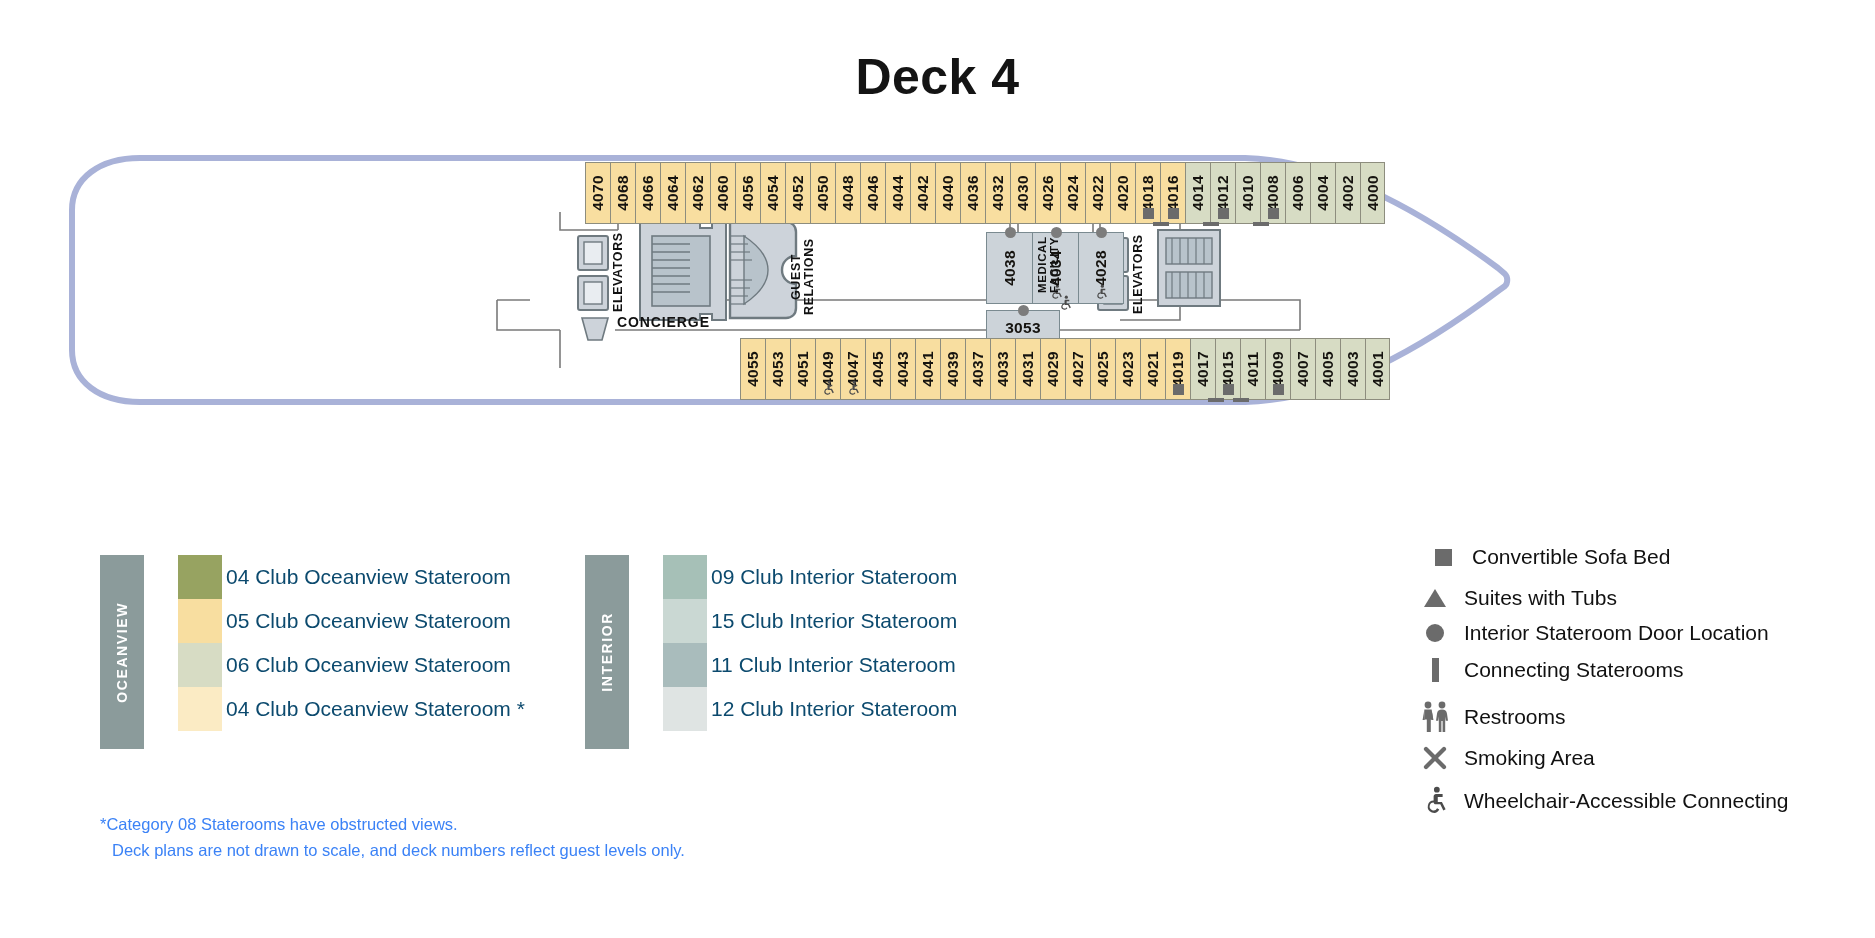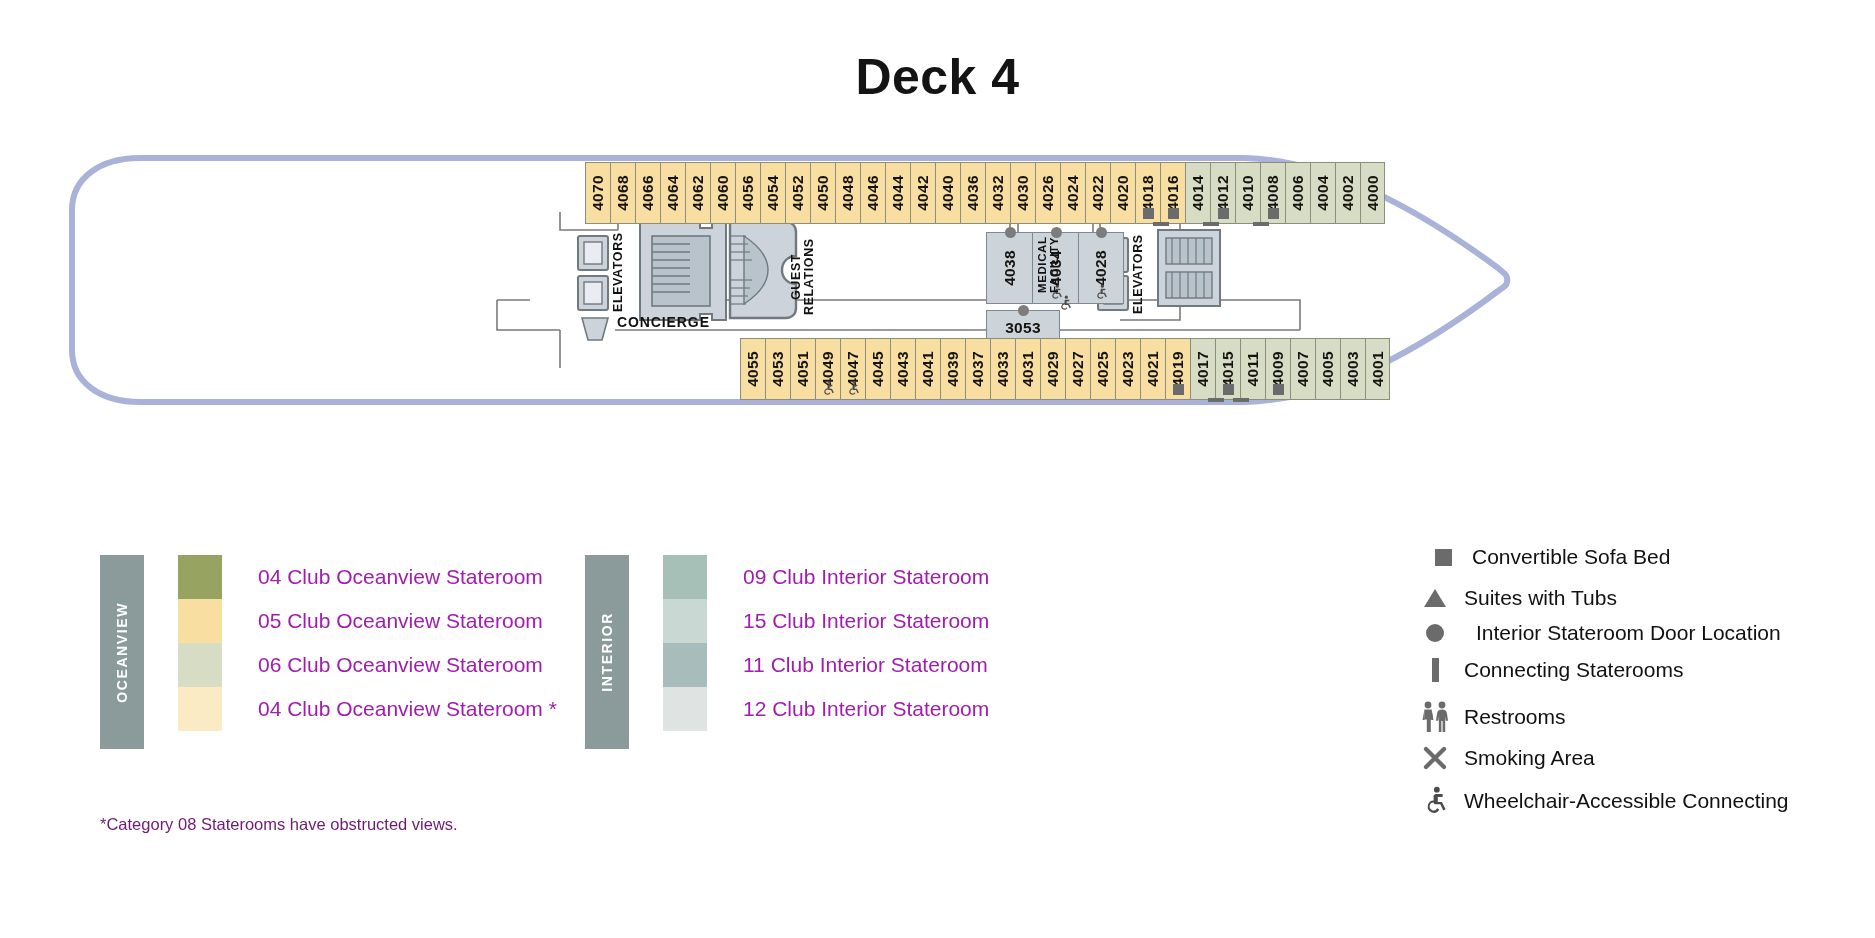--- a/index.html
+++ b/index.html
@@ -44,27 +44,27 @@
 
   
   #legend{position:absolute;left:0;top:545;width:1875px;}
   .legcol{position:absolute;}
   .catbar{position:absolute;width:44px;background:#8b9b9b;color:#fff;
           display:flex;align-items:center;justify-content:center;}
   .catbar span{writing-mode:vertical-rl;transform:rotate(180deg);
                font-size:14px;font-weight:700;letter-spacing:1.6px;}
   .legrow{position:absolute;display:flex;align-items:center;}
   .swatch{width:44px;height:44px;flex:0 0 44px;}
-  .legtxt{margin-left:36px;font-size:21px;color:#a21caf;white-space:nowrap;}
+  .legtxt{margin-left:4px;font-size:21px;color:#0c4a6e;white-space:nowrap;}
 
   .symrow{position:absolute;display:flex;align-items:center;}
   .symbox{width:34px;flex:0 0 34px;display:flex;align-items:center;justify-content:center;}
   .symtxt{margin-left:12px;font-size:21px;color:#111;white-space:nowrap;}
 
-  #footnote{position:absolute;left:100px;top:812px;font-size:16.5px;line-height:1.55;color:#701a75;}
+  #footnote{position:absolute;left:100px;top:812px;font-size:16.5px;line-height:1.55;color:#3b82f6;}
   #footnote div:nth-child(2){padding-left:12px;}
 </style>
 </head>
 <body>
 
 <div id="deck-title">Deck 4</div>
 
 <div id="ship">
 
   <svg width="1875" height="330">
@@ -472,21 +472,21 @@
             <div style="width:17px;height:17px;background:#6b6b6b"></div>
           </div>
           <div class="symtxt">Convertible Sofa Bed</div>
         </div>
         <div class="symrow" style="left: 0px; top: 41px;">
           <div class="symbox">
             <div style="width:0;height:0;border-left:11px solid transparent;border-right:11px solid transparent;border-bottom:18px solid #6b6b6b"></div>
           </div>
           <div class="symtxt">Suites with Tubs</div>
         </div>
-        <div class="symrow" style="left: 0px; top: 76px; gap: 12px;">
+        <div class="symrow" style="left: 0px; top: 76px;">
           <div class="symbox">
             <div style="width:18px;height:18px;border-radius:50%;background:#6b6b6b"></div>
           </div>
           <div class="symtxt">Interior Stateroom Door Location</div>
         </div>
         <div class="symrow" style="left: 0px; top: 113px; align-items: center;">
           <div class="symbox">
             <div style="width:7px;height:24px;background:#6b6b6b"></div>
           </div>
           <div class="symtxt">Connecting Staterooms</div>
@@ -522,13 +522,14 @@
             </svg>
           </div>
           <div class="symtxt">Wheelchair-Accessible Connecting</div>
         </div>
       </div>
   </div>
 </div>
 
 <div id="footnote">
   <div>*Category 08 Staterooms have obstructed views.</div>
+  <div>Deck plans are not drawn to scale, and deck numbers reflect guest levels only.</div>
 </div>
 
 </body></html>

